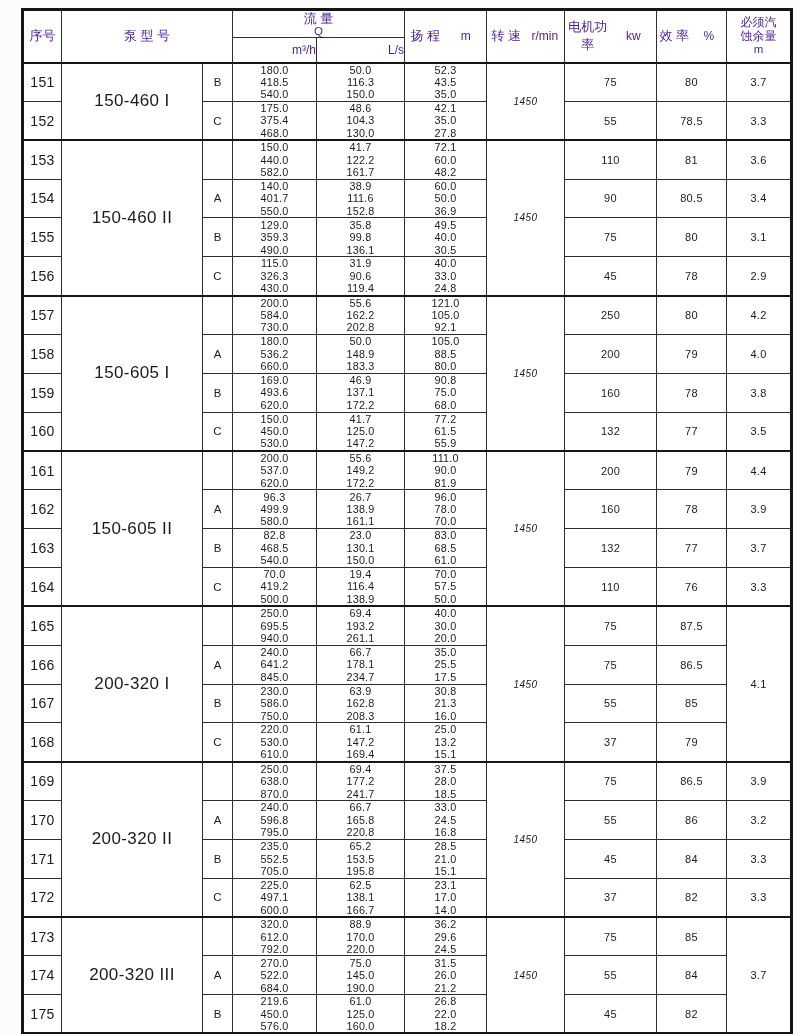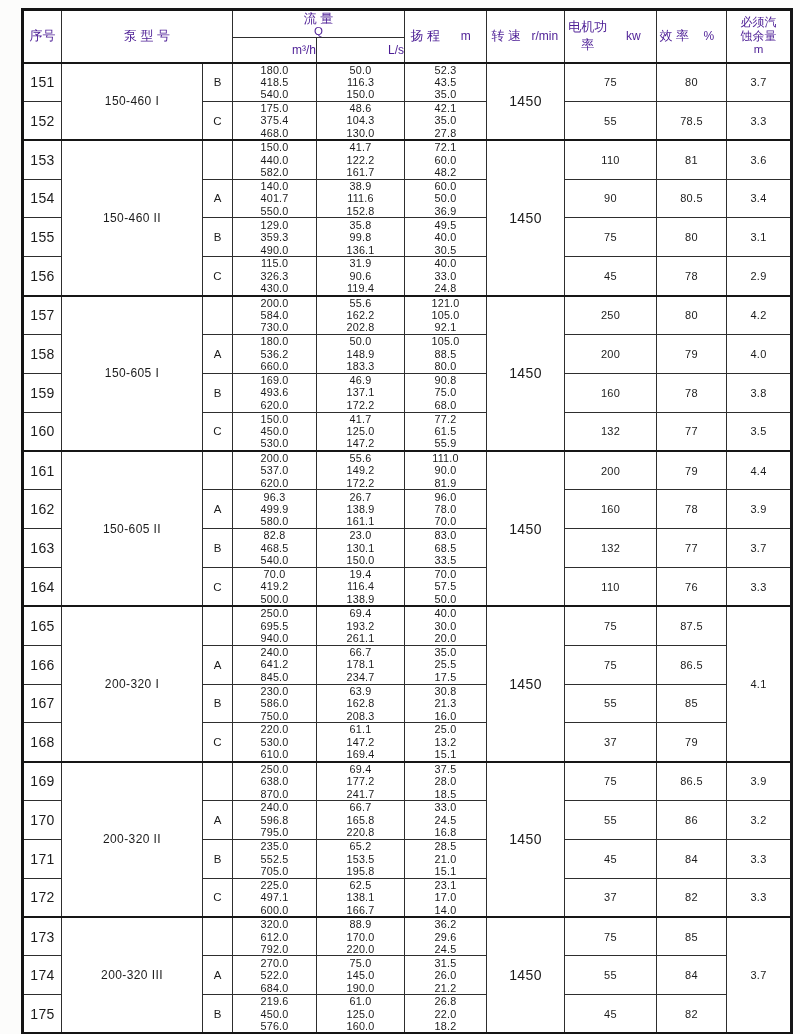--- a/index.html
+++ b/index.html
@@ -31,23 +31,23 @@
   .hstack .u{font-size:12px;}
   .hstack3{height:36px;display:flex;flex-direction:column;align-items:center;justify-content:center;}
   .hstack3 .t{white-space:pre-line;line-height:13.5px;font-size:12px;}
   .hstack3 .u{font-size:11.5px;line-height:13px;}
   .fh .l1{line-height:14px;font-size:13px;padding-top:1px;}
   .fh .l2{line-height:11px;font-size:11.5px;}
   .unit{font-size:12px;text-align:right;}
   tbody tr{height:38.85px;}
   td.num{font-size:10.8px;line-height:12.4px;white-space:pre-line;letter-spacing:.2px;}
   td.seq{font-size:14px;letter-spacing:.3px;}
-  td.model{font-size:12px;letter-spacing:.4px;}
+  td.model{font-size:17px;letter-spacing:.4px;}
   td.grade{font-size:11.5px;}
-  td.speed{font-size:14px;letter-spacing:.4px;}
+  td.speed{font-size:10px;letter-spacing:.4px;font-style:italic;}
   td.mid{font-size:11px;letter-spacing:.3px;}
 </style>
 </head>
 <body>
 
 <div class="page">
 <table class="spec">
   <colgroup>
     <col style="width:39px">
         <col style="width:141px">
@@ -316,21 +316,21 @@
       <td class="seq">163</td>
       <td class="grade">B</td>
       <td class="num">82.8
 468.5
 540.0</td>
       <td class="num">23.0
 130.1
 150.0</td>
       <td class="num">83.0
 68.5
-33.5</td>
+61.0</td>
       <td class="mid">132</td>
       <td class="mid">77</td>
       <td class="mid">3.7</td>
     </tr>
     <tr>
       <td class="seq">164</td>
       <td class="grade">C</td>
       <td class="num">70.0
 419.2
 500.0</td>

